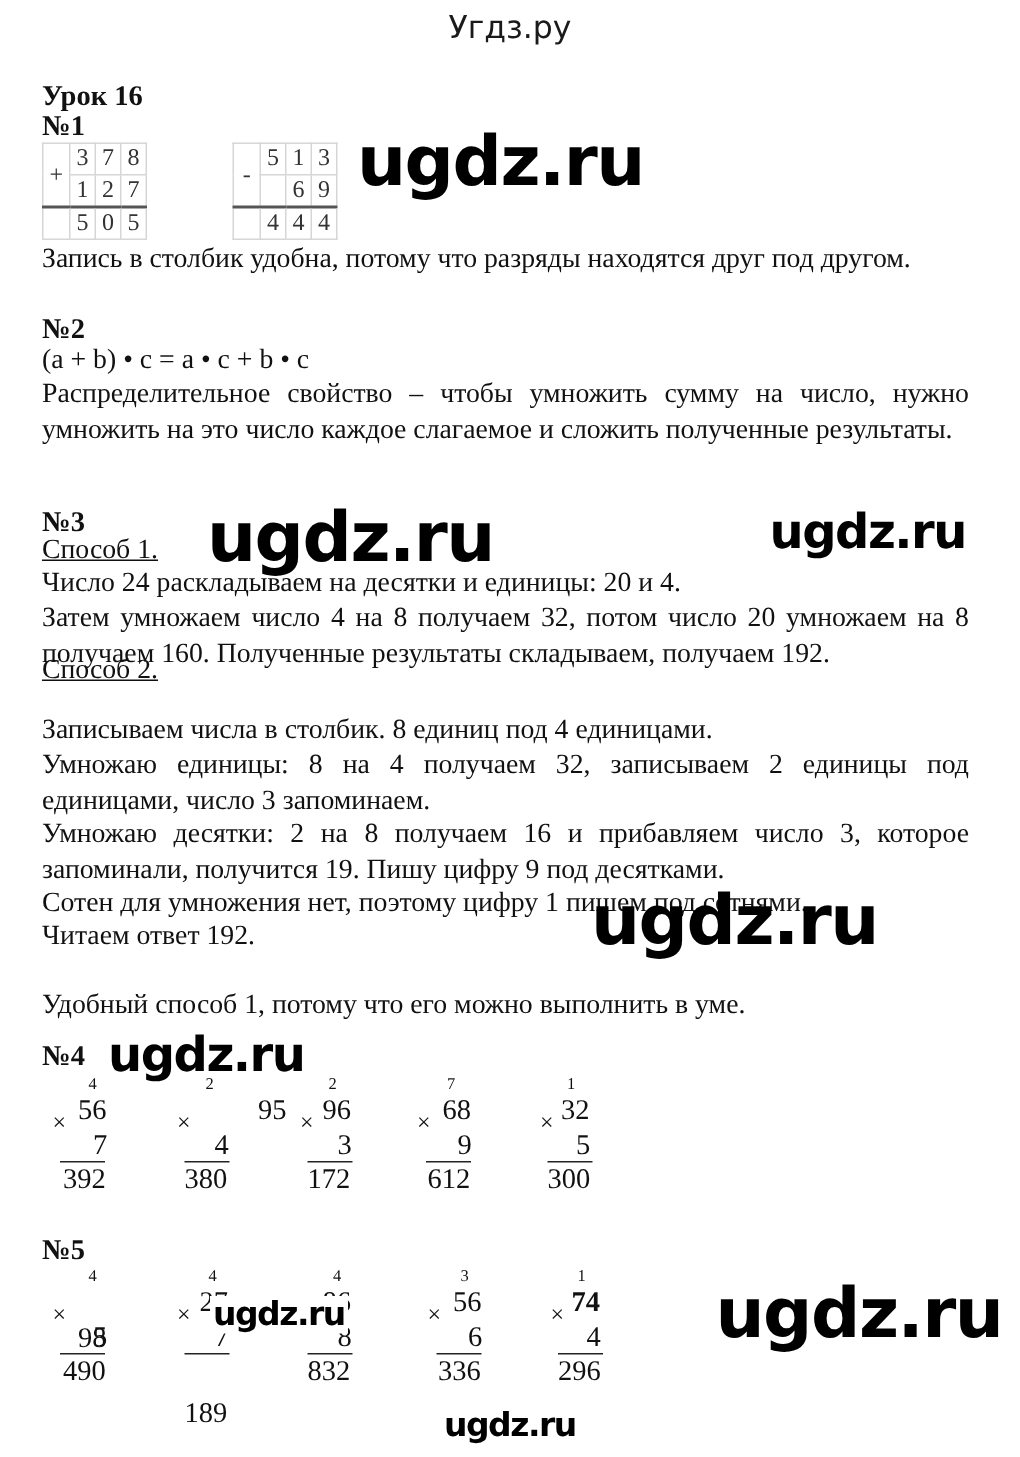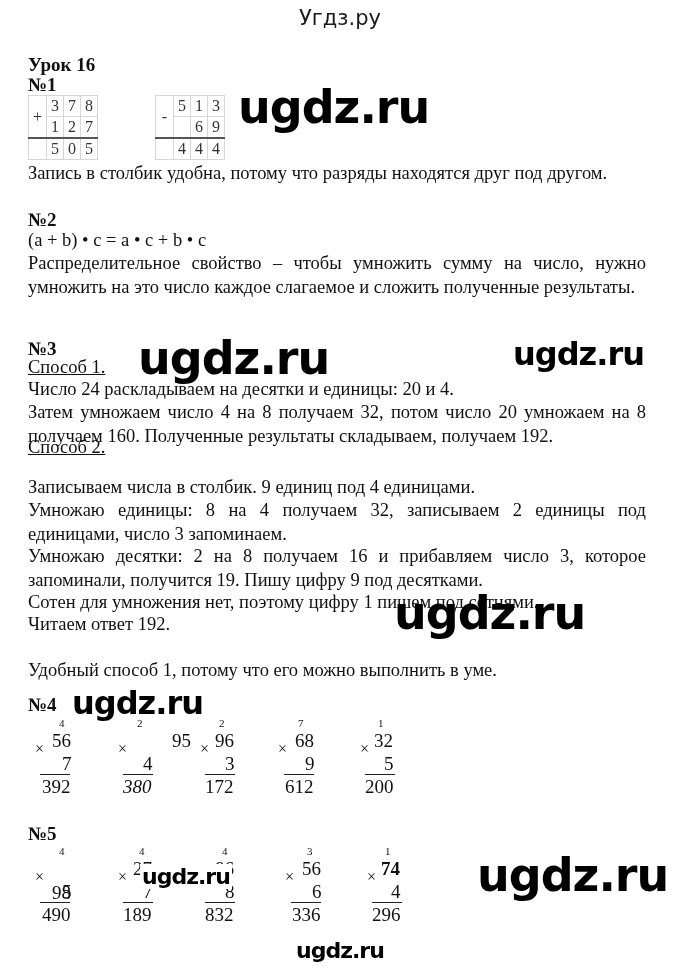--- a/index.html
+++ b/index.html
@@ -103,21 +103,21 @@
 
 <div class="abs heading" style="left:28px;top:338px;">№3</div>
 <div class="abs txt u" style="left:28px;top:356px;">Способ 1.</div>
 <div class="wm wm-big" style="left:138px;top:331px;">ugdz.ru</div>
 <div class="wm wm-mid" style="left:513px;top:335px;">ugdz.ru</div>
 
 <div class="abs txt" style="left:28px;top:378px;width:640px;">Число 24 раскладываем на десятки и единицы: 20 и 4.</div>
 <div class="abs txt just" style="left:28px;top:401px;width:618px;line-height:23.5px;">Затем умножаем число 4 на 8 получаем 32, потом число 20 умножаем на 8 получаем 160. Полученные результаты складываем, получаем 192.</div>
 
 <div class="abs txt u" style="left:28px;top:436px;">Способ 2.</div>
-<div class="abs txt" style="left:28px;top:476px;width:640px;">Записываем числа в столбик. 9 единиц под 4 единицами.</div>
+<div class="abs txt" style="left:28px;top:476px;width:640px;">Записываем числа в столбик. 8 единиц под 4 единицами.</div>
 <div class="abs txt just" style="left:28px;top:499px;width:618px;line-height:23.5px;">Умножаю единицы: 8 на 4 получаем 32, записываем 2 единицы под единицами, число 3 запоминаем.</div>
 <div class="abs txt just" style="left:28px;top:545px;width:618px;line-height:23.5px;">Умножаю десятки: 2 на 8 получаем 16 и прибавляем число 3, которое запоминали, получится 19. Пишу цифру 9 под десятками.</div>
 <div class="abs txt" style="left:28px;top:591px;width:640px;">Сотен для умножения нет, поэтому цифру 1 пишем под сотнями.</div>
 <div class="abs txt" style="left:28px;top:613px;width:640px;">Читаем ответ 192.</div>
 <div class="wm wm-big" style="left:394px;top:586px;">ugdz.ru</div>
 
 <div class="abs txt" style="left:28px;top:659px;width:640px;">Удобный способ 1, потому что его можно выполнить в уме.</div>
 
 <div class="abs heading" style="left:28px;top:694px;">№4</div>
 <div class="wm wm-mid" style="left:72px;top:684px;">ugdz.ru</div>
@@ -129,21 +129,21 @@
   <span class="bot" style="left:27px;">7</span>
   <span class="line" style="left:5px;width:30px;"></span>
   <span class="res" style="left:7px;">392</span>
 </div>
 <div class="mul" style="left:118px;top:717px;">
   <span class="carry" style="left:19px;">2</span>
   <span class="times">×</span>
   <span class="top" style="left:15px;margin-left:39px;">95</span>
   <span class="bot" style="left:25px;">4</span>
   <span class="line" style="left:5px;width:30px;"></span>
-  <span class="res" style="left:5px;font-style:italic;">380</span>
+  <span class="res" style="left:5px;">380</span>
 </div>
 <div class="mul" style="left:200px;top:717px;">
   <span class="carry" style="left:19px;">2</span>
   <span class="times">×</span>
   <span class="top" style="left:15px;">96</span>
   <span class="bot" style="left:25px;">3</span>
   <span class="line" style="left:5px;width:30px;"></span>
   <span class="res" style="left:5px;">172</span>
 </div>
 <div class="mul" style="left:278px;top:717px;">
@@ -153,40 +153,40 @@
   <span class="bot" style="left:27px;">9</span>
   <span class="line" style="left:6px;width:30px;"></span>
   <span class="res" style="left:7px;">612</span>
 </div>
 <div class="mul" style="left:360px;top:717px;">
   <span class="carry" style="left:18px;">1</span>
   <span class="times">×</span>
   <span class="top" style="left:14px;">32</span>
   <span class="bot" style="left:24px;">5</span>
   <span class="line" style="left:5px;width:30px;"></span>
-  <span class="res" style="left:5px;">200</span>
+  <span class="res" style="left:5px;">300</span>
 </div>
 
 <div class="abs heading" style="left:28px;top:823px;">№5</div>
 
 <div class="mul" style="left:35px;top:845px;">
   <span class="carry" style="left:24px;">4</span>
   <span class="times">×</span>
   <span class="top" style="left:17px;margin-top:24px;">98</span>
   <span class="bot" style="left:27px;">5</span>
   <span class="line" style="left:5px;width:30px;"></span>
   <span class="res" style="left:7px;">490</span>
 </div>
 <div class="mul" style="left:118px;top:845px;">
   <span class="carry" style="left:21px;">4</span>
   <span class="times">×</span>
   <span class="top" style="left:15px;">27</span>
   <span class="bot" style="left:25px;">7</span>
   <span class="line" style="left:5px;width:30px;"></span>
-  <span class="res" style="left:5px;">189</span>
+  <span class="res" style="left:5px;margin-top:28px;">189</span>
 </div>
 <div class="mul" style="left:200px;top:845px;">
   <span class="carry" style="left:22px;">4</span>
   <span class="times">×</span>
   <span class="top" style="left:15px;">86</span>
   <span class="bot" style="left:25px;">8</span>
   <span class="line" style="left:5px;width:30px;"></span>
   <span class="res" style="left:5px;">832</span>
 </div>
 <div class="mul" style="left:285px;top:845px;">

